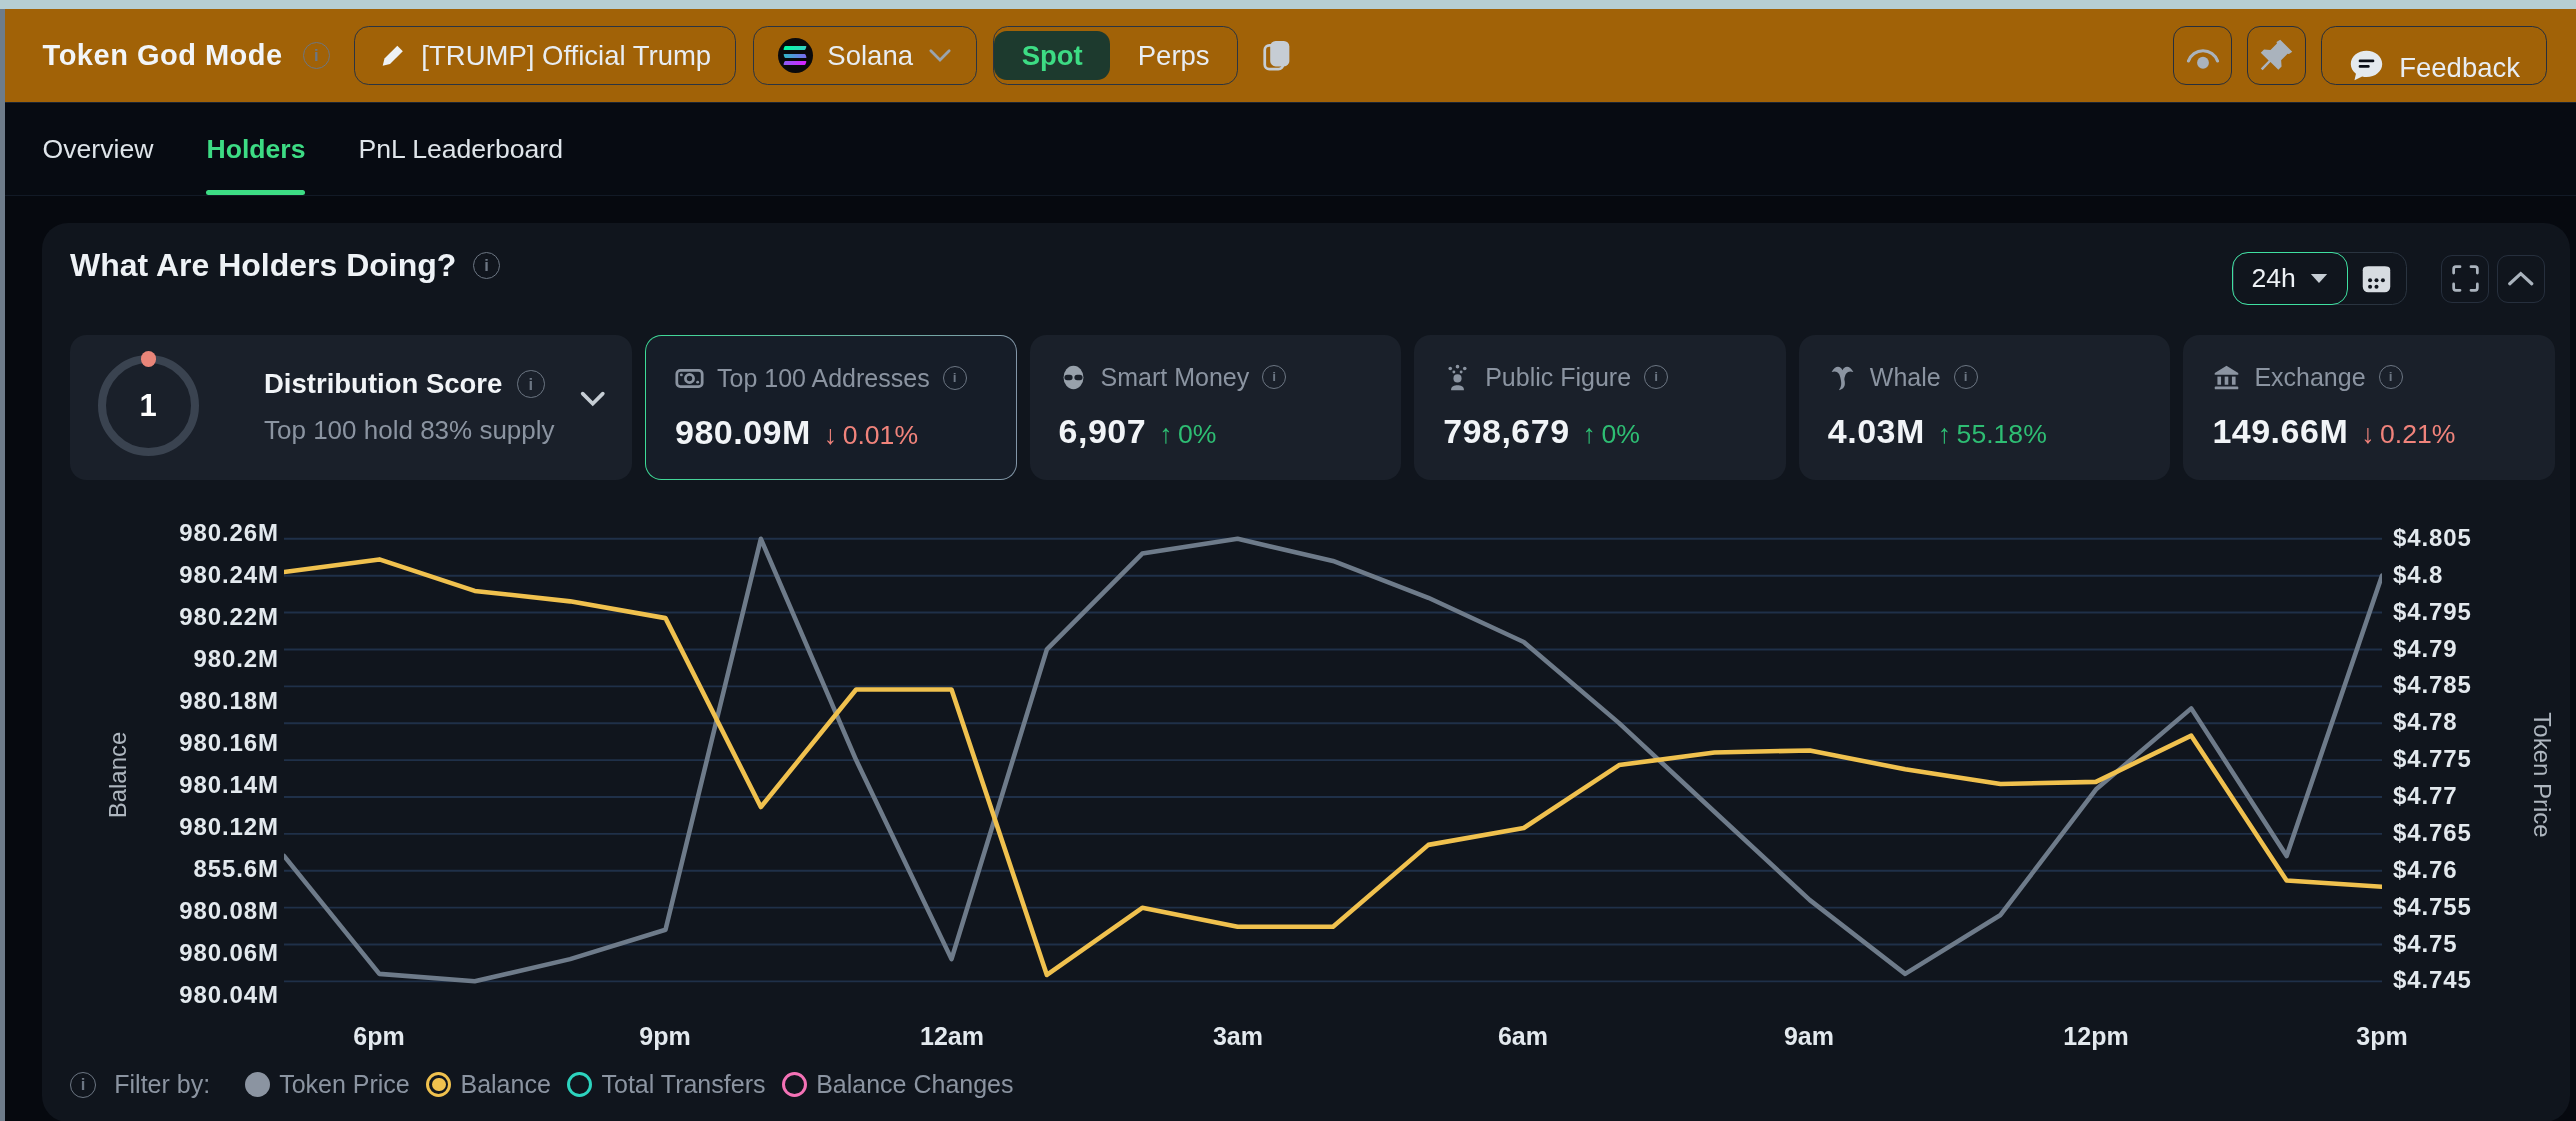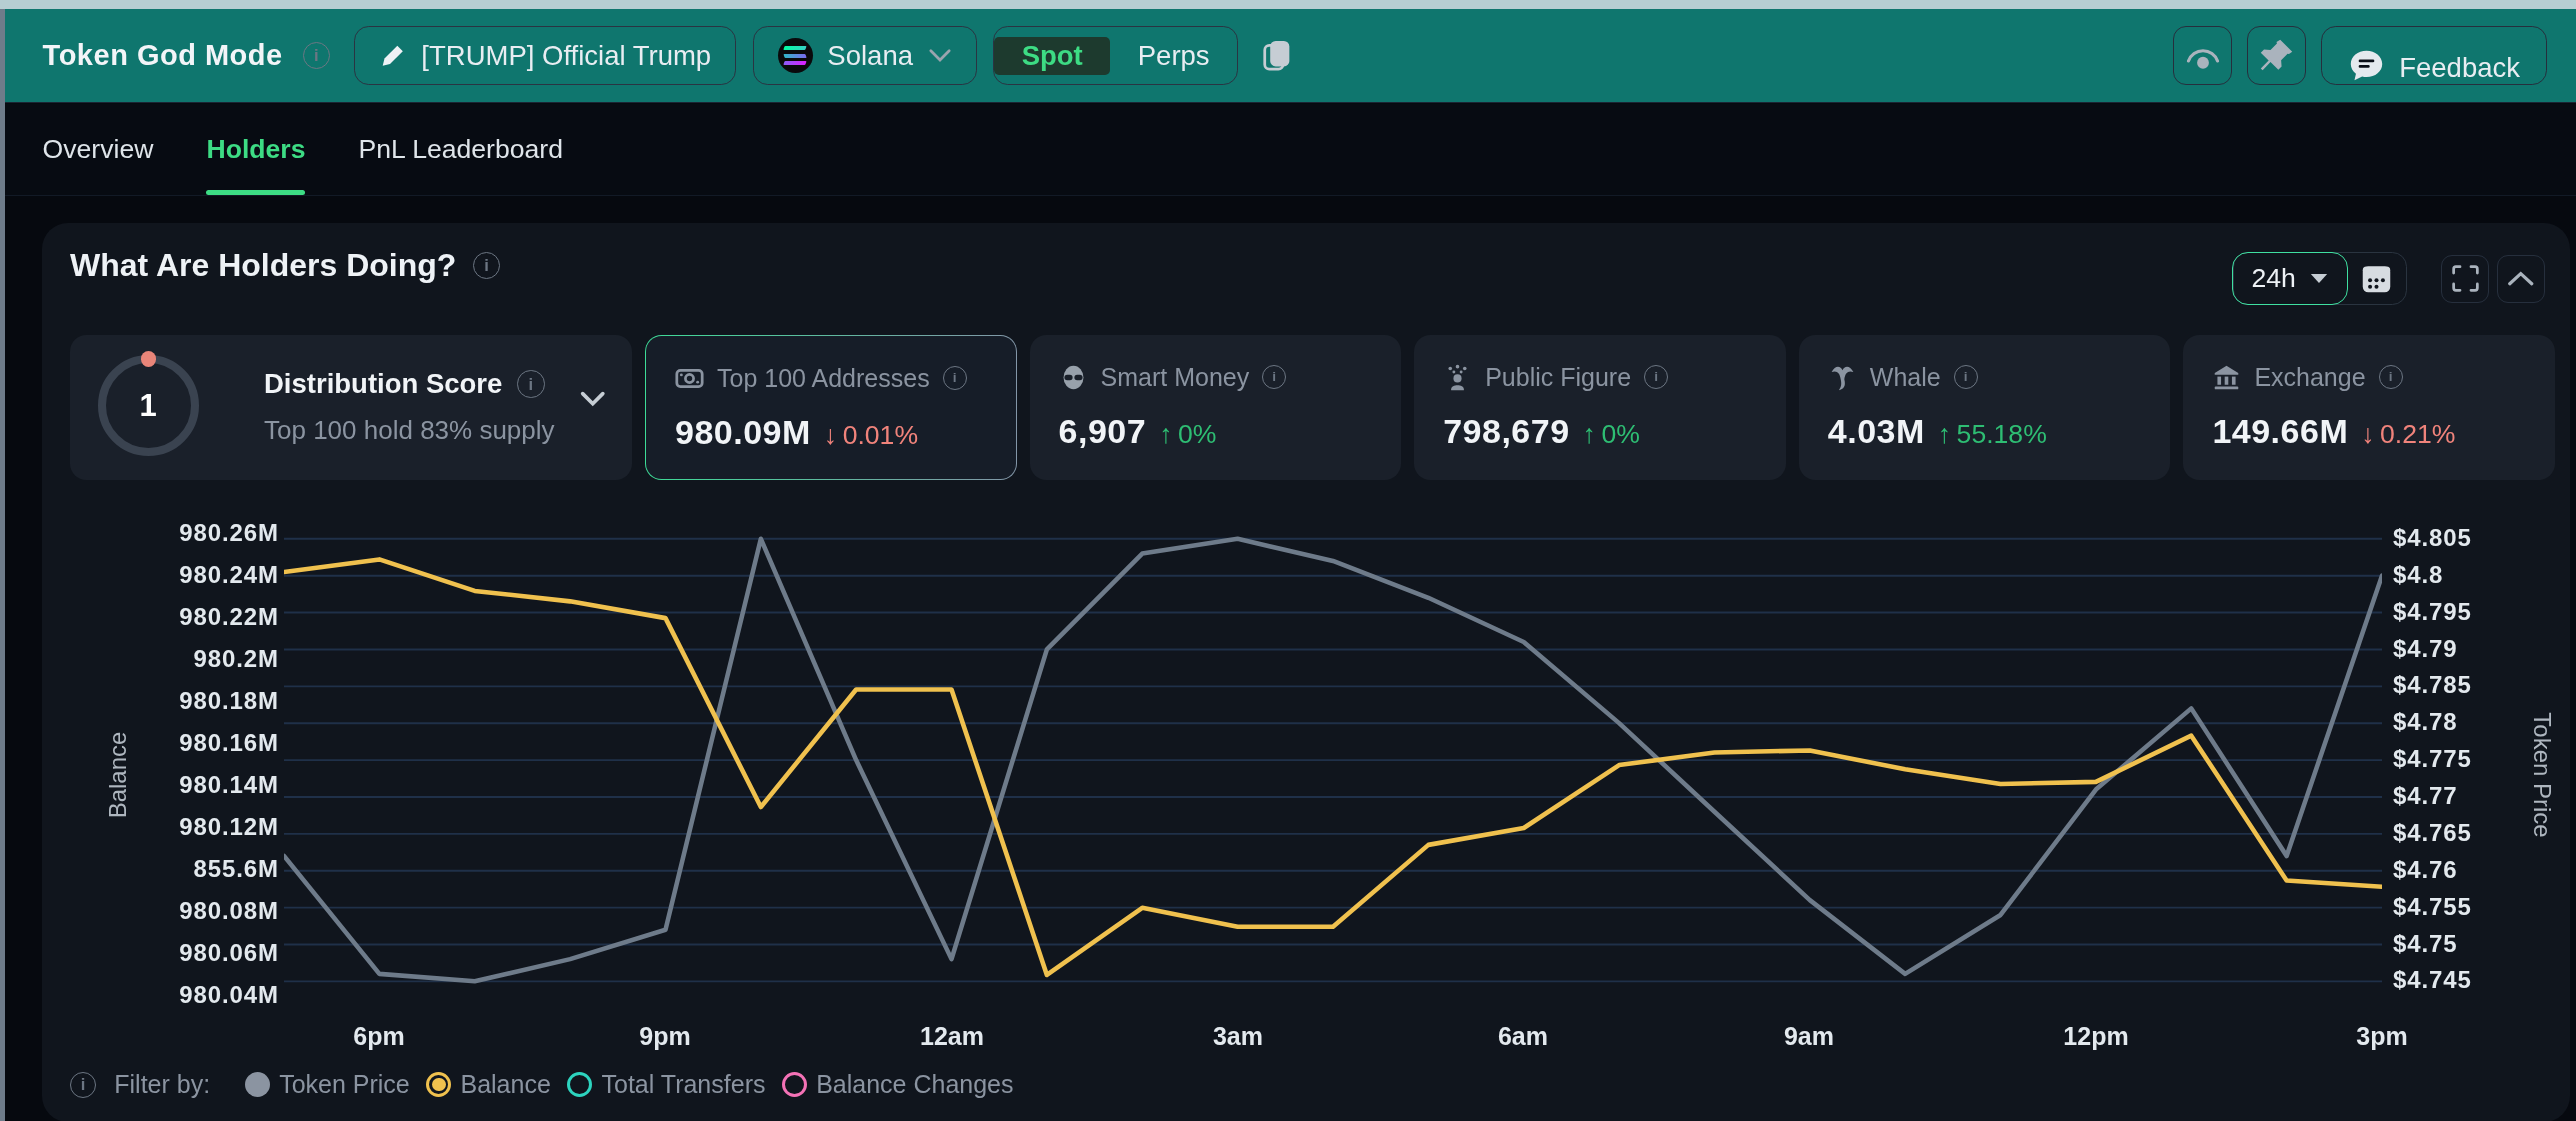--- a/index.html
+++ b/index.html
@@ -5,40 +5,40 @@
   * { margin:0; padding:0; box-sizing:border-box; }
   html,body { width:2576px; height:1121px; overflow:hidden; }
   body { background:#06090f; font-family:"Liberation Sans","DejaVu Sans",sans-serif; color:#e8edf2; }
   .screen { position:relative; width:2576px; height:1121px; }
 
   
   .top-strip { position:absolute; left:0; top:0; width:2576px; height:9.2px; background:#b6ced2; }
   .left-strip { position:absolute; left:0; top:9.2px; width:4.6px; height:1112px; background:#6e7c8a; }
 
   
-  header { position:absolute; left:4.6px; top:9.2px; right:0; height:94px; background:#0f766e;
+  header { position:absolute; left:4.6px; top:9.2px; right:0; height:94px; background:#a16207;
            border-bottom:1.8px solid #1b2533; display:flex; align-items:center; padding:0 29px 0 38px; }
   .app-title { font-size:29px; font-weight:bold; color:#f2f5f8; letter-spacing:0.5px; }
   .info-icon { display:inline-flex; align-items:center; justify-content:center; width:27.5px; height:27.5px;
                border:1.8px solid #6c7683; border-radius:50%; color:#6c7683; flex:none; }
   .info-icon::after { content:"i"; font-size:16.5px; font-weight:bold; line-height:1; }
   .hgap { margin-left:20px; }
   .box { display:flex; align-items:center; gap:14.7px; height:59px; border:1.8px solid #2a3442;
          border-radius:14.7px; background:transparent; color:#e8edf2; padding:15px 24px; font-size:27.5px; cursor:pointer; }
   .token-btn { margin-left:24px; }
   .chain-btn { margin-left:16.5px; }
   .sol-logo { width:35px; height:35px; border-radius:50%; background:#0a0a0c; display:flex; flex-direction:column;
               justify-content:center; gap:3.7px; padding:0 6.4px; flex:none; }
   .sol-logo i { display:block; height:3.7px; border-radius:0.9px; }
   .sol-logo i:nth-child(1){ background:linear-gradient(90deg,#00ffa3,#38d0c5); transform:skewX(-18deg);}
   .sol-logo i:nth-child(2){ background:linear-gradient(90deg,#30b6c7,#7a6bf0); transform:skewX(18deg);}
   .sol-logo i:nth-child(3){ background:linear-gradient(90deg,#8a5cf5,#dc1fff); transform:skewX(-18deg);}
   .seg { margin-left:16.5px; padding:0; overflow:hidden; gap:0; }
-  .seg button { height:38px; padding:0 27.5px; font-size:27.5px; background:transparent; border:none;
-                color:#e8edf2; cursor:pointer; border-radius:5px; }
+  .seg button { height:49px; padding:0 27.5px; font-size:27.5px; background:transparent; border:none;
+                color:#e8edf2; cursor:pointer; border-radius:13px; }
   .seg button.active { background:#1d3a2e; color:#3ddc84; font-weight:bold; }
   .copy-btn { margin-left:24px; background:none; border:none; cursor:pointer; display:flex; }
   .h-right { margin-left:auto; display:flex; align-items:center; gap:14.7px; }
   .icon-btn { width:59px; height:59px; border:1.8px solid #262f3d; border-radius:13px; background:transparent;
               display:flex; align-items:center; justify-content:center; cursor:pointer; }
   .feedback-btn { display:flex; align-items:flex-end; gap:14.7px; height:59px; border:1.8px solid #262f3d;
                   border-radius:14.7px; background:transparent; color:#e8edf2; font-size:27.5px; padding:0 26px; cursor:pointer; }
 
   
   nav.tabs { position:absolute; left:4.6px; top:104px; right:0; height:92px; display:flex; align-items:center;

